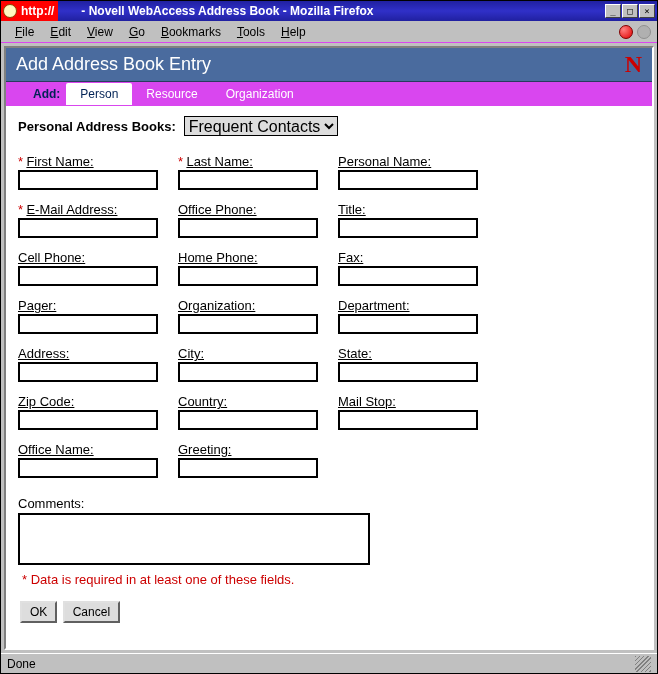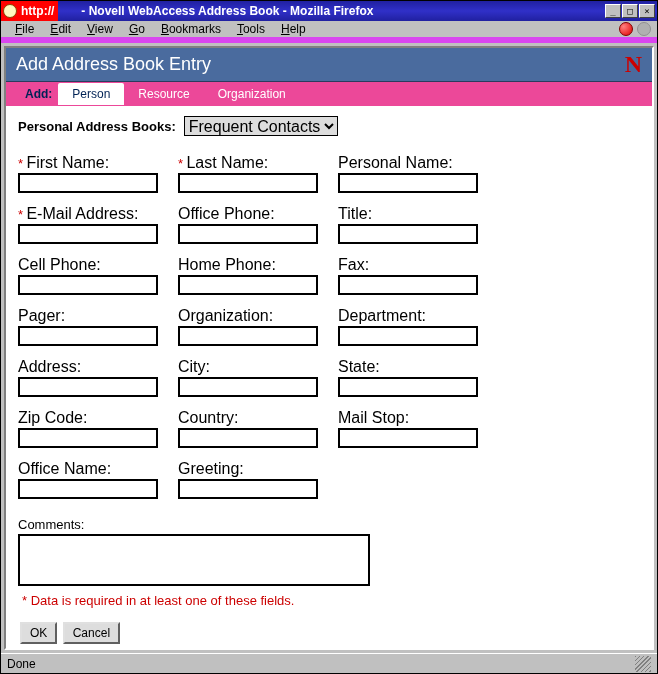--- a/index.html
+++ b/index.html
@@ -7,47 +7,47 @@
   .window { width: 658px; height: 674px; background: #c0c0c0; display: flex; flex-direction: column; border: 1px solid #000; }
   
   .titlebar { height: 20px; display: flex; align-items: center; }
   .tb-left { background: #ff0000; height: 100%; display: flex; align-items: center; padding: 0 4px 0 2px; }
   .tb-left .icon { width: 14px; height: 14px; background: #fff8c0; border-radius: 50%; border: 1px solid #884400; margin-right: 4px; display: inline-block; }
   .tb-url { color: #fff; font-size: 12px; font-weight: bold; }
   .tb-mid { flex: 1; background: linear-gradient(to bottom,#2020a0,#3030c8,#2020a0); height: 100%; display: flex; align-items: center; color: #fff; font-weight: bold; padding-left: 23px; font-size: 12px; overflow: hidden; white-space: nowrap; }
   .tb-ctrl { background: linear-gradient(to bottom,#2020a0,#3030c8,#2020a0); height: 100%; display: flex; align-items: center; padding-right: 2px; gap: 1px; }
   .wbtn { width: 16px; height: 14px; background: #c0c0c0; border: 1px solid; border-color: #fff #404040 #404040 #fff; display: flex; align-items: center; justify-content: center; font-size: 9px; font-family: monospace; cursor: default; color: #000; line-height: 1; }
   
-  .menubar { height: 22px; background: #c0c0c0; display: flex; align-items: center; padding: 0 6px; border-bottom: 6px solid #d946ef; }
+  .menubar { height: 22px; background: #c0c0c0; display: flex; align-items: center; padding: 0 6px; border-bottom: 1px solid #d946ef; }
   .menubar .mitem { padding: 2px 8px; font-size: 12px; cursor: default; }
   .menubar .mitem u { text-decoration: underline; }
   .menubar .spacer { flex: 1; }
   .red-circle { width: 14px; height: 14px; border-radius: 50%; background: radial-gradient(circle at 30% 30%, #ff8080, #e00000); border: 1px solid #800000; margin-right: 4px; }
   .gray-circle { width: 14px; height: 14px; border-radius: 50%; background: #b0b0b0; border: 1px solid #909090; }
   
   .content { flex: 1; background: #c0c0c0; padding: 3px; display: flex; flex-direction: column; overflow: hidden; }
   .inner { flex: 1; border: 2px solid; border-color: #808080 #fff #fff #808080; background: #fff; display: flex; flex-direction: column; overflow: hidden; }
   
   .header { background: #4a6b9e; color: #fff; height: 34px; display: flex; align-items: center; padding: 0 10px; font-size: 18px; font-weight: normal; border-bottom: 1px solid #2a3b5e; }
   .header .spacer { flex: 1; }
   .n-logo { font-family: "Times New Roman", serif; font-weight: bold; font-size: 24px; color: #cc0000; }
   
-  .tabbar { background: #ec4899; height: 24px; display: flex; align-items: center; padding: 0 17px; gap: 0; }
+  .tabbar { background: #d946ef; height: 24px; display: flex; align-items: center; padding: 0 25px; gap: 0; }
   .tablabel { color: #002255; font-weight: bold; padding: 0 6px 0 2px; font-size: 12px; }
   .tab { color: #fff; padding: 4px 14px; font-size: 12px; cursor: pointer; }
   .tab.active { background: #fff; color: #002255; border-radius: 2px 2px 0 0; }
   
   .form-area { flex: 1; background: #fff; padding: 10px 12px 0 12px; overflow: auto; color: #000; }
   .toprow { display: flex; align-items: center; margin-bottom: 18px; }
   .toprow label { font-weight: bold; font-size: 13px; margin-right: 8px; }
   .toprow select { font-size: 16px; height: 20px; border: 1px solid #000; background: #ddd; }
   
   .grid { display: flex; flex-wrap: wrap; width: 480px; }
   .field { width: 150px; margin: 0 10px 12px 0; }
-  .field .flabel { font-size: 16px; white-space: nowrap; }
+  .field .flabel { font-size: 13px; white-space: nowrap; text-decoration: underline; }
   .field .req { color: #cc0000; font-size: 13px; }
   .field input[type="text"] { width: 140px; height: 20px; border: 2px solid #000; margin-top: 1px; font-size: 12px; padding: 0 2px; }
   
   .comments-block { margin-top: 6px; }
   .comments-block .flabel { font-size: 13px; display: block; }
   .comments-block textarea { width: 352px; height: 52px; border: 2px solid #000; margin-top: 2px; font-size: 12px; font-family: inherit; resize: none; }
   
   .note { color: #cc0000; font-size: 13px; margin: 4px 0 14px 4px; }
   .buttons { margin-bottom: 14px; padding-left: 2px; }
   .buttons button { font-size: 12px; padding: 2px 8px; border: 2px solid; border-color: #e0e0e0 #606060 #606060 #e0e0e0; background: #ddd; cursor: pointer; margin-right: 2px; }

